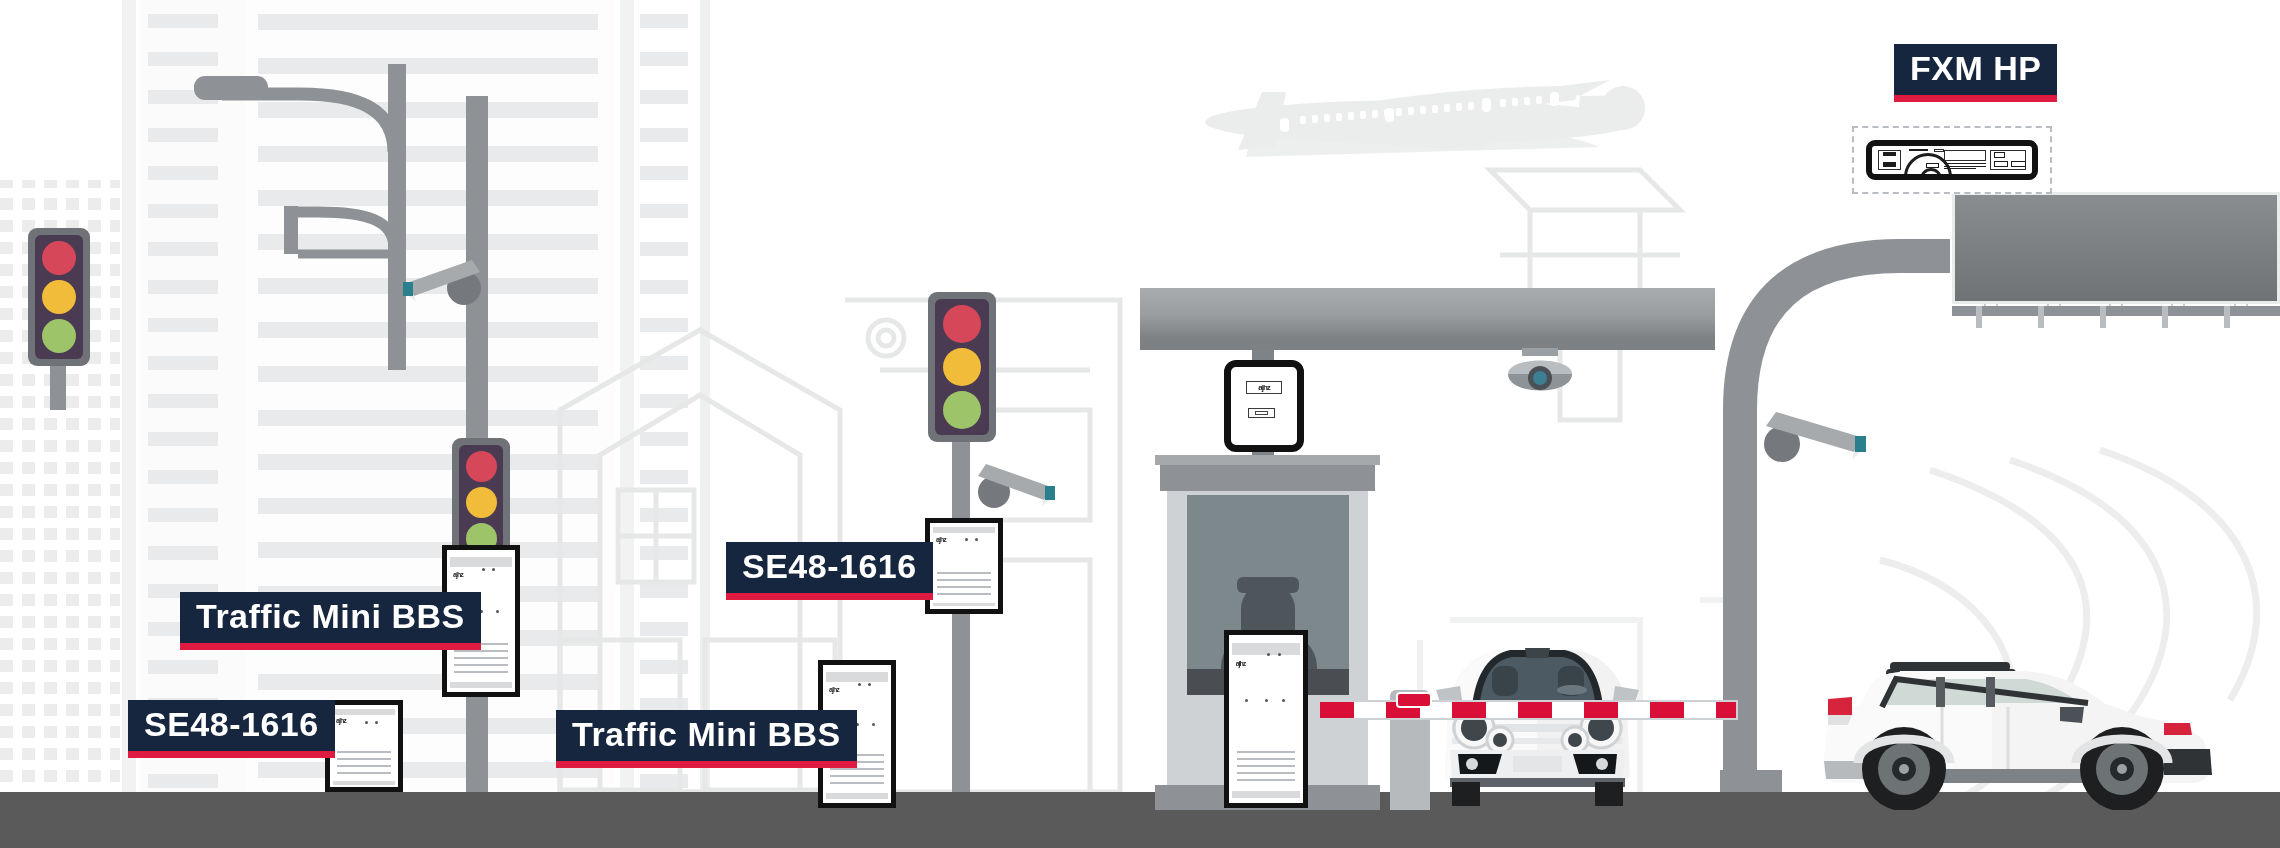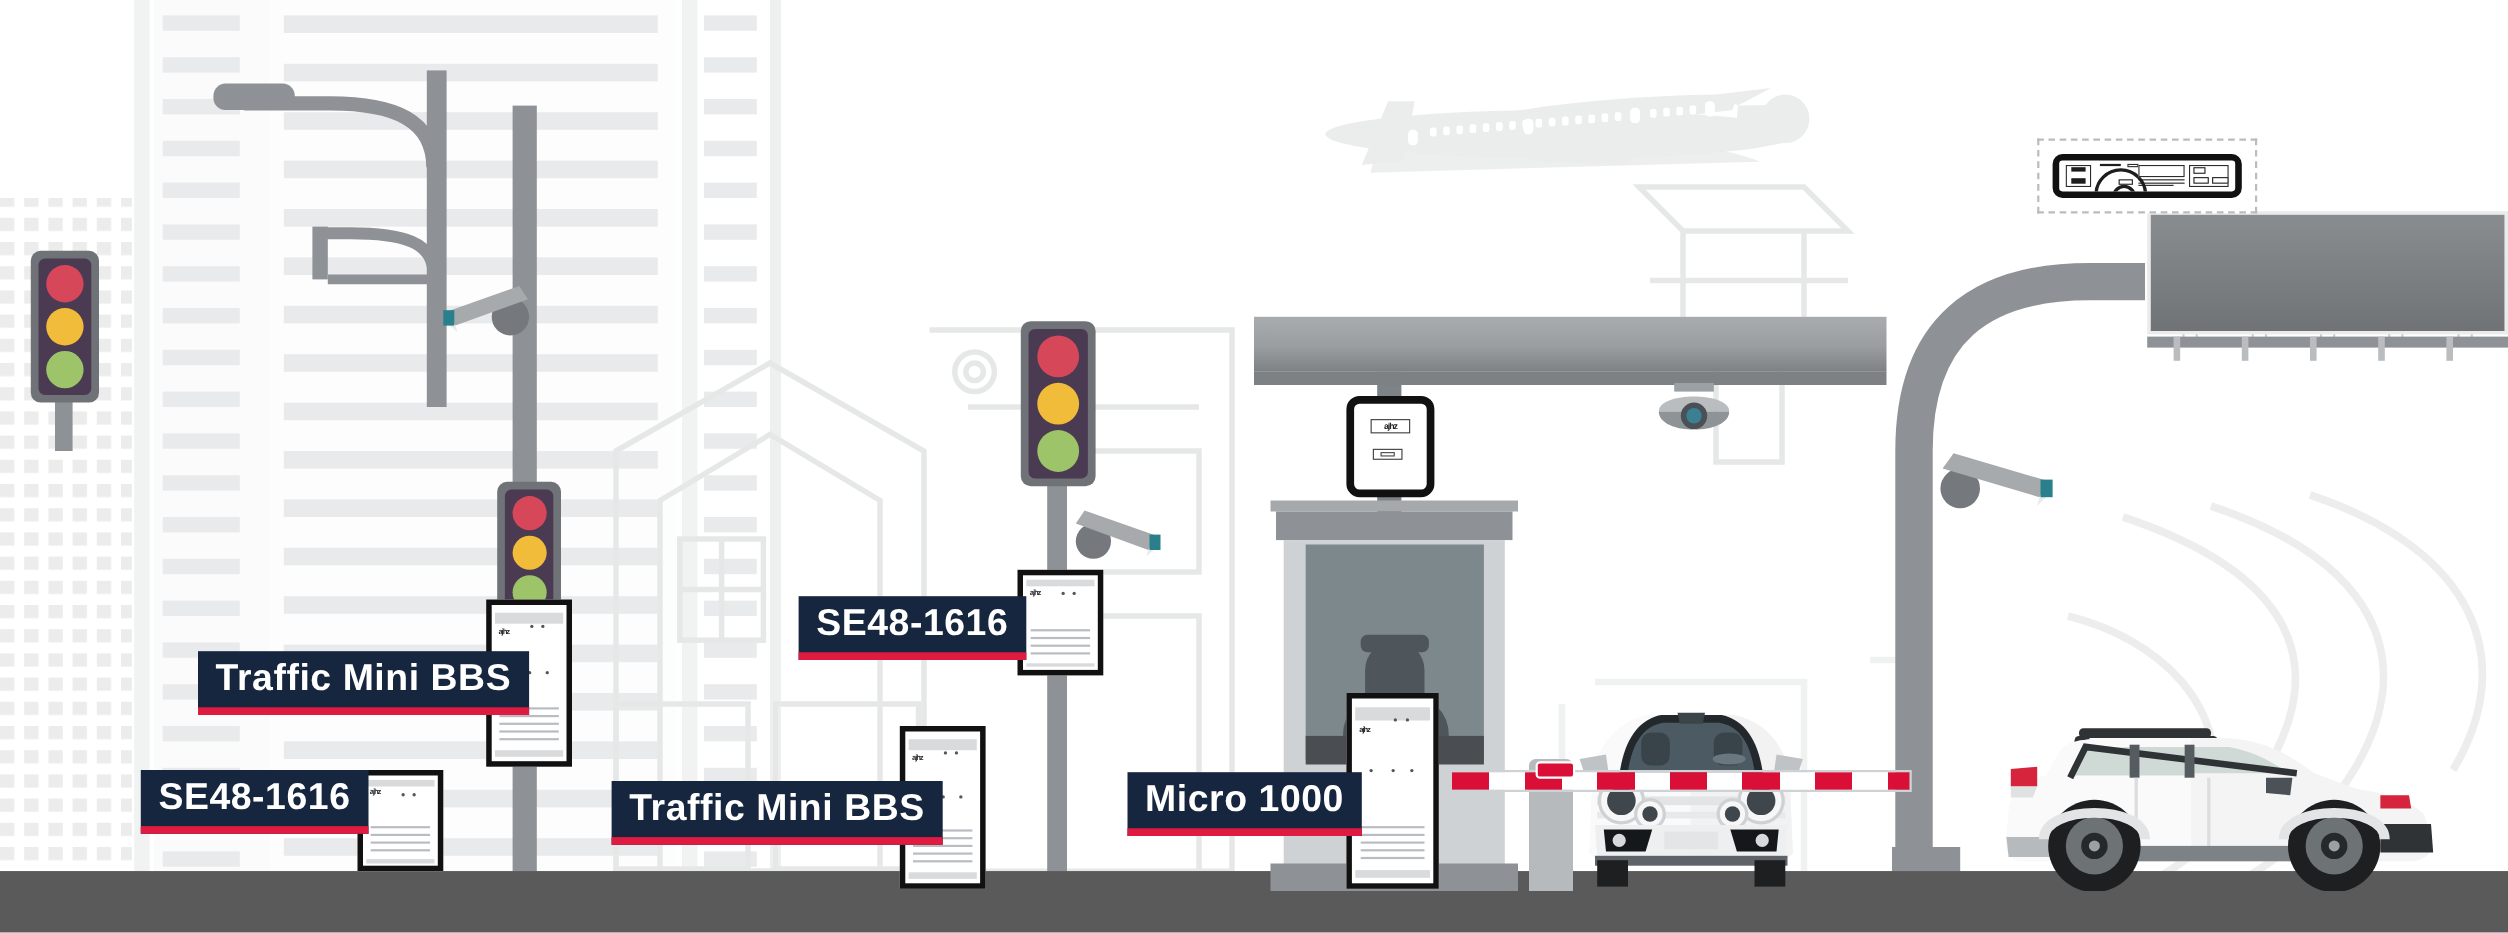--- a/index.html
+++ b/index.html
@@ -653,16 +653,16 @@
 
   <div class="tag md" style="left:180px; top:592px;">Traffic Mini BBS</div>
 
   <div class="tag md" style="left:128px; top:700px;">SE48-1616</div>
 
   <div class="tag md" style="left:556px; top:710px;">Traffic Mini BBS</div>
 
   <div class="tag md" style="left:726px; top:542px;">SE48-1616</div>
 
 
-  <div class="tag md" style="left:1025px; top:702px;">Micro 1000</div>
-
+
+  <div class="tag md" style="left:1894px; top:44px;">FXM HP</div>
 
 </div>
 
 </body></html>

